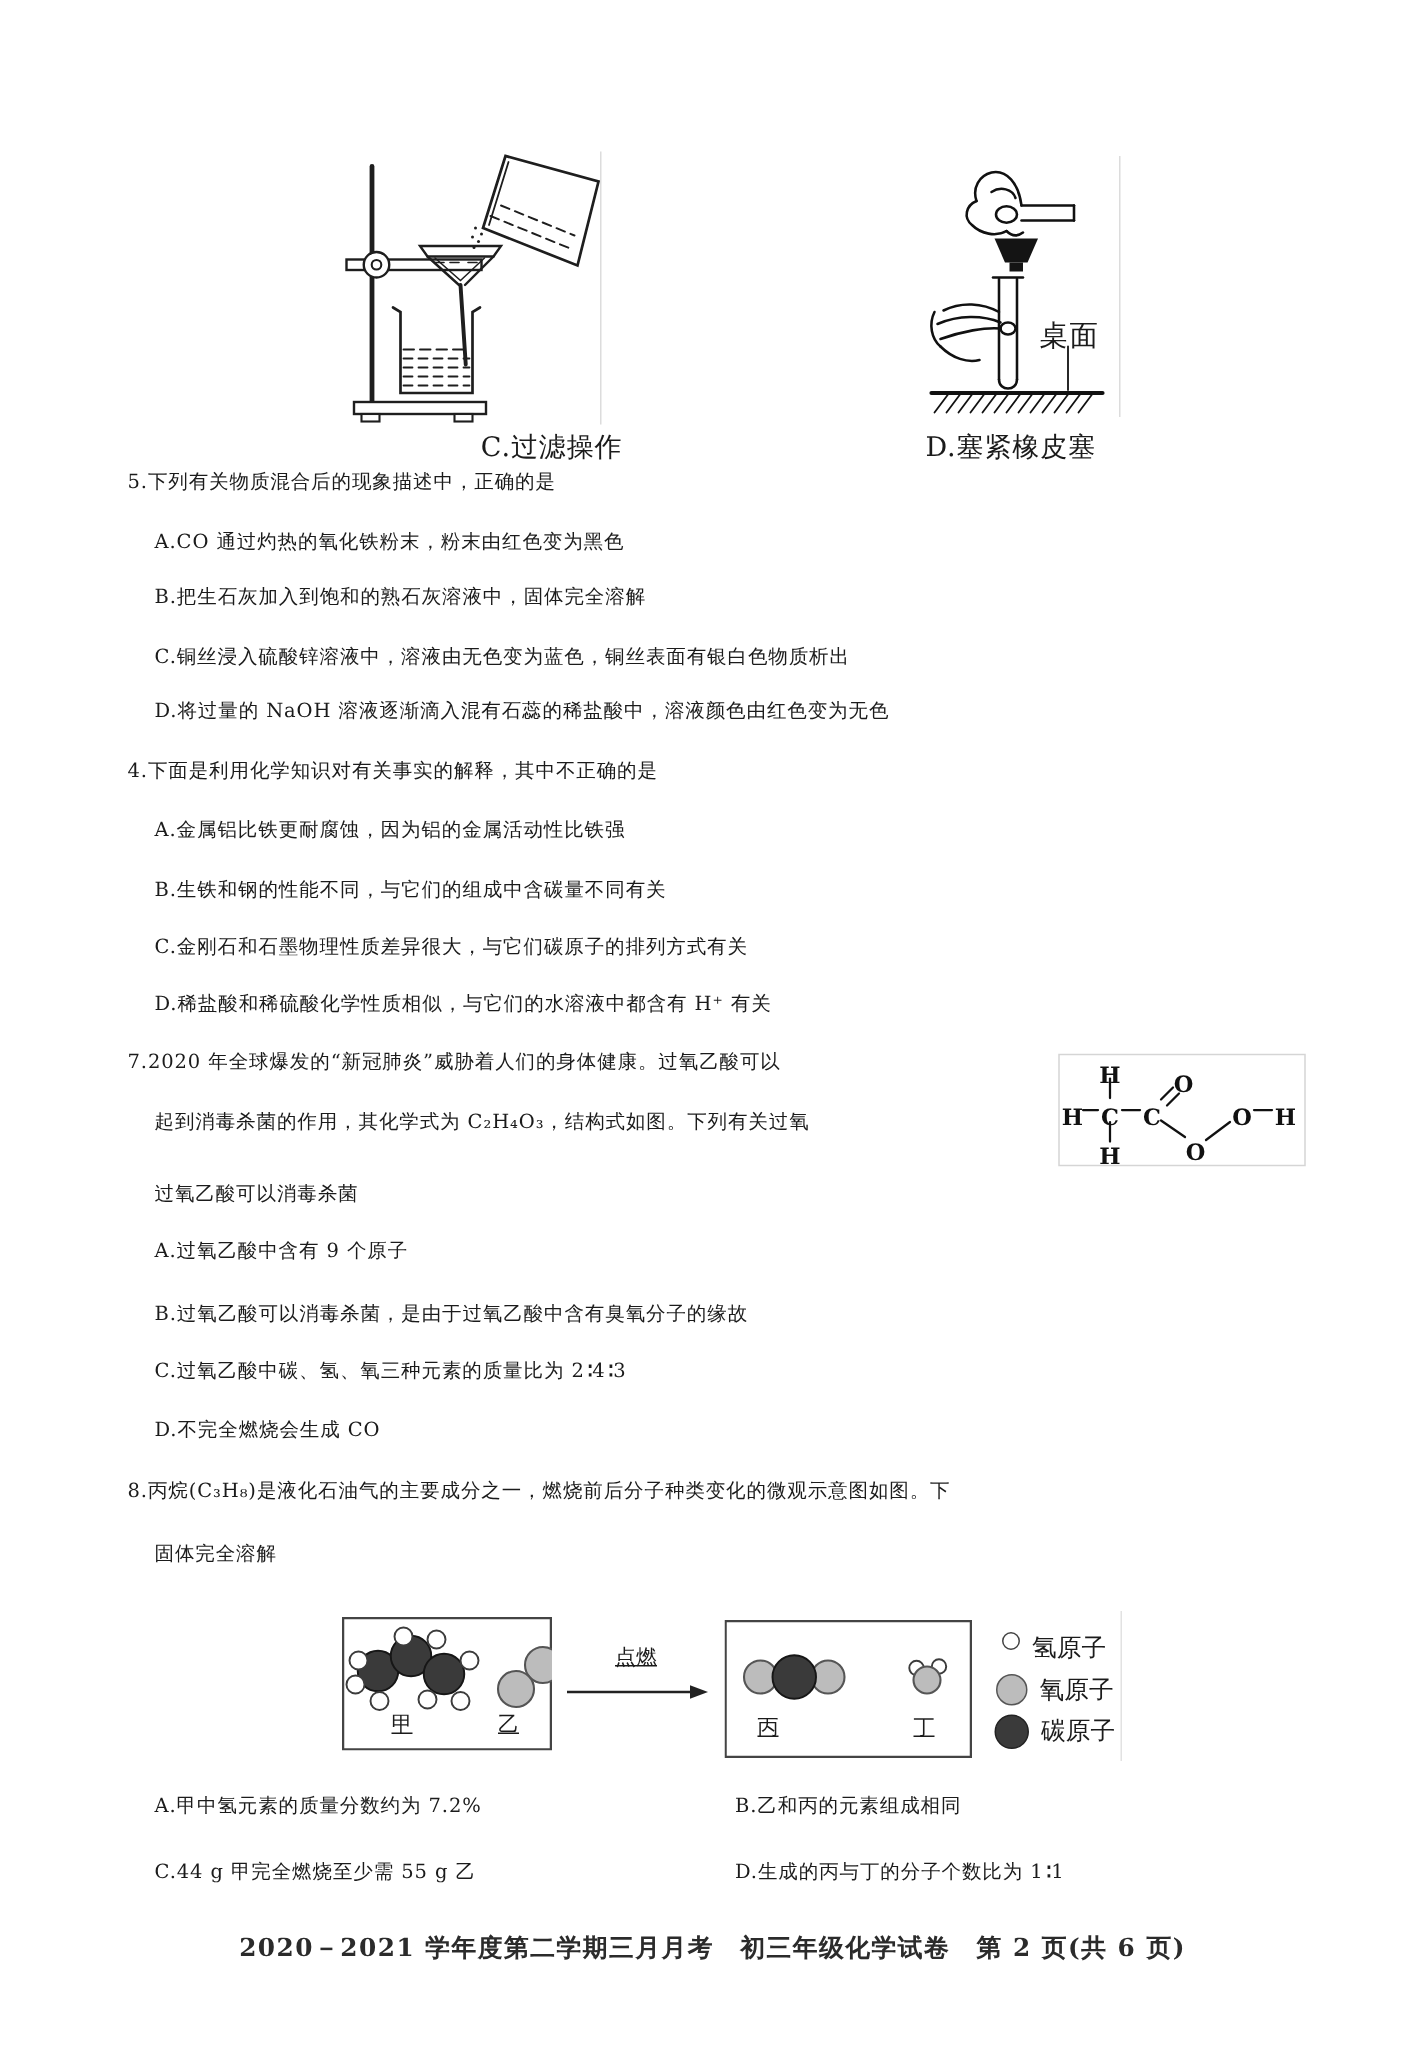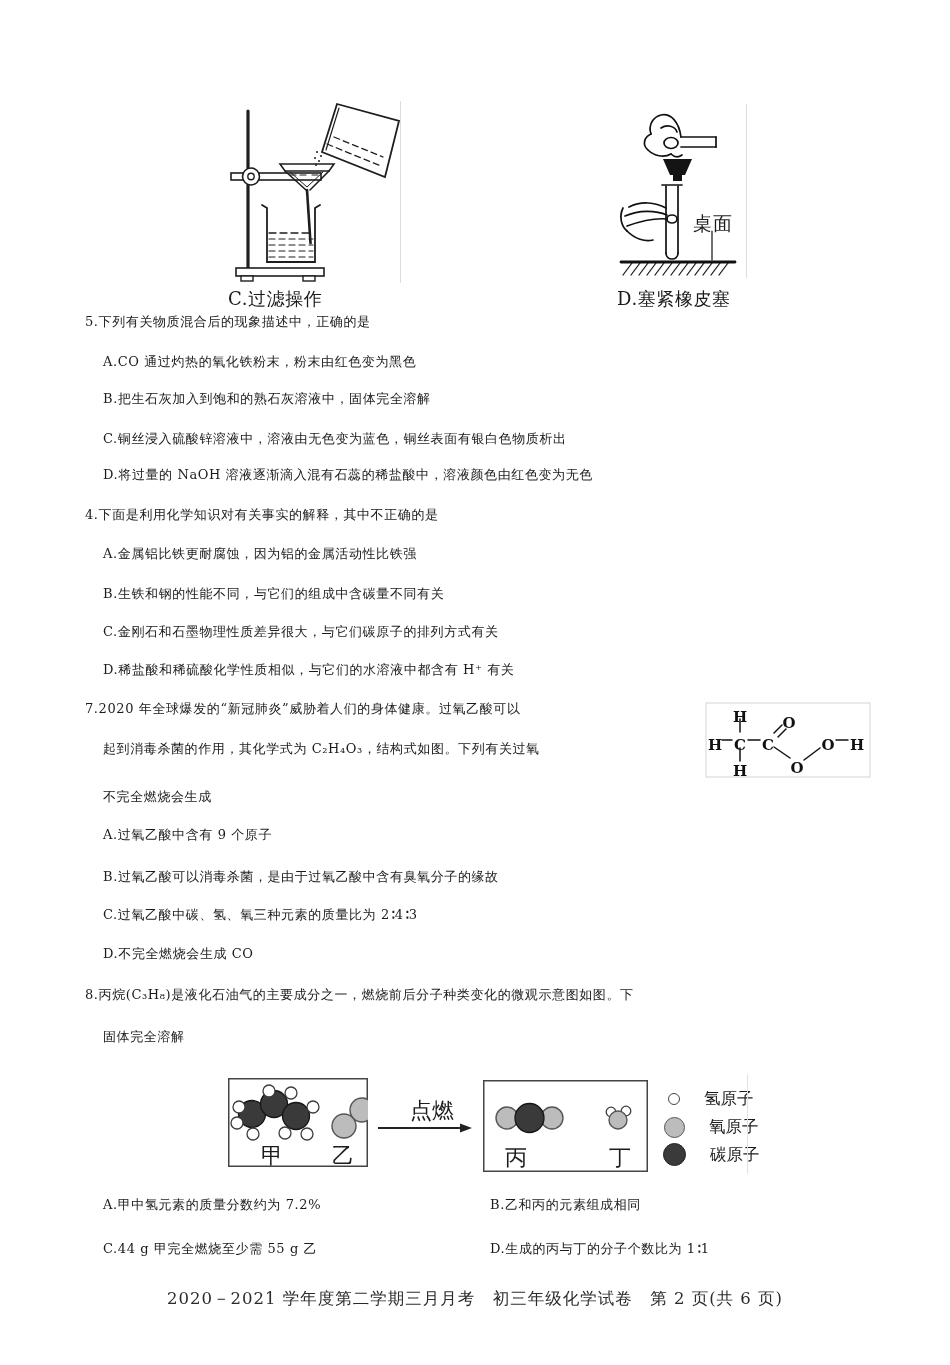--- a/index.html
+++ b/index.html
@@ -7,30 +7,30 @@
     width:950px;height:1365px;position:relative;background:#ffffff;overflow:hidden;
     font-family:"DejaVu Serif","Liberation Serif",serif;color:#1b1b1b;
   }
   .line{
     position:absolute;white-space:nowrap;
     font-size:13px;line-height:1.25;letter-spacing:0.6px;color:#1b1b1b;
   }
   .cap{font-size:18px;}
   .fig{position:absolute;}
   .fig svg{display:block;}
-  .mol-label{position:absolute;font-size:22px;letter-spacing:0;}
-  .legend-row{position:absolute;display:flex;align-items:center;gap:24px;}
+  .mol-label{position:absolute;font-size:14px;letter-spacing:0;text-decoration:underline;}
+  .legend-row{position:absolute;display:flex;gap:8px;}
   .legend-row .lg-txt{font-size:16.5px;white-space:nowrap;}
   .dot{border-radius:50%;flex:0 0 auto;}
   .dot-h{width:10px;height:10px;background:#ffffff;border:1.6px solid #444;}
   .dot-o{width:19px;height:19px;background:#bcbcbc;border:1.6px solid #555;}
   .dot-c{width:21px;height:21px;background:#3a3a3a;border:1.6px solid #222;}
   .footer{
     position:absolute;left:0;top:1288px;width:950px;text-align:center;
-    font-size:16.5px;letter-spacing:1px;color:#2b2b2b;
+    font-size:16.5px;letter-spacing:1px;color:#2b2b2b;font-weight:bold;
   }
   .tlabel{position:absolute;font-size:19px;letter-spacing:1px;}
   .struct-atom{font:bold 15px "DejaVu Serif","Liberation Serif",serif;fill:#111;}
   .faint-vline{position:absolute;width:1px;background:#e2e2e2;}
 </style>
 </head>
 <body>
 
 <div class="fig" style="left:228px;top:95px;width:175px;height:192px">
   <svg width="175" height="192" viewBox="0 0 175 192">
@@ -70,21 +70,21 @@
     </g>
     <g stroke="#1e1e1e" fill="none" stroke-linecap="round">
       <polygon points="94,57 109,9 171,26 157,82" stroke-width="1.8" fill="#fff"></polygon>
       <line x1="98" y1="55" x2="111" y2="13" stroke-width="1.2"></line>
       <line x1="99" y1="49" x2="153" y2="71" stroke-width="1.3" stroke-dasharray="6 4"></line>
       <line x1="106" y1="42" x2="155" y2="62" stroke-width="1.3" stroke-dasharray="6 4"></line>
     </g>
     <line x1="172.5" y1="6" x2="172.5" y2="188" stroke="#dcdcdc" stroke-width="1"></line>
   </svg>
 </div>
-<div class="line cap" style="left:228px;top:288px;width:175px;text-align:left">C.过滤操作</div>
+<div class="line cap" style="left:240px;top:288px;width:175px;text-align:right">C.过滤操作</div>
 
 <div class="fig" style="left:615px;top:100px;width:133px;height:182px">
   <svg width="133" height="182" viewBox="0 0 133 182">
     <g stroke="#111" fill="none" stroke-linecap="round" stroke-width="1.7">
       <line x1="66" y1="37" x2="101" y2="37"></line>
       <line x1="66" y1="47" x2="101" y2="47"></line>
       <line x1="101" y1="37" x2="101" y2="47"></line>
       <path d="M66,37 C64,22 56,13 46,15 C38,17 33,25 36,34"></path>
       <path d="M36,34 C29,37 27,45 33,50 C39,56 49,58 56,54"></path>
       <path d="M46,28 C52,24 60,26 62,32"></path>
@@ -141,21 +141,21 @@
 <div class="line" style="left:103px;top:467px">D.将过量的 NaOH 溶液逐渐滴入混有石蕊的稀盐酸中，溶液颜色由红色变为无色</div>
 
 <div class="line" style="left:85px;top:507px">4.下面是利用化学知识对有关事实的解释，其中不正确的是</div>
 <div class="line" style="left:103px;top:546px">A.金属铝比铁更耐腐蚀，因为铝的金属活动性比铁强</div>
 <div class="line" style="left:103px;top:586px">B.生铁和钢的性能不同，与它们的组成中含碳量不同有关</div>
 <div class="line" style="left:103px;top:624px">C.金刚石和石墨物理性质差异很大，与它们碳原子的排列方式有关</div>
 <div class="line" style="left:103px;top:662px">D.稀盐酸和稀硫酸化学性质相似，与它们的水溶液中都含有 H⁺ 有关</div>
 
 <div class="line" style="left:85px;top:701px">7.2020 年全球爆发的“新冠肺炎”威胁着人们的身体健康。过氧乙酸可以</div>
 <div class="line" style="left:103px;top:741px">起到消毒杀菌的作用，其化学式为 C₂H₄O₃，结构式如图。下列有关过氧</div>
-<div class="line" style="left:103px;top:789px">不完全燃烧会生成</div>
+<div class="line" style="left:103px;top:789px">过氧乙酸可以消毒杀菌</div>
 
 <div class="fig" style="left:700px;top:698px;width:180px;height:84px">
   <svg width="180" height="84" viewBox="0 0 180 84">
     <rect x="6" y="5" width="164" height="74" fill="none" stroke="#d5d5d5" stroke-width="1"></rect>
     <g stroke="#111" stroke-width="1.5" stroke-linecap="round">
       <line x1="22" y1="42" x2="32" y2="42"></line>
       <line x1="40" y1="21" x2="40" y2="34"></line>
       <line x1="40" y1="50" x2="40" y2="63"></line>
       <line x1="48" y1="42" x2="60" y2="42"></line>
       <line x1="74" y1="35" x2="82" y2="27"></line>

